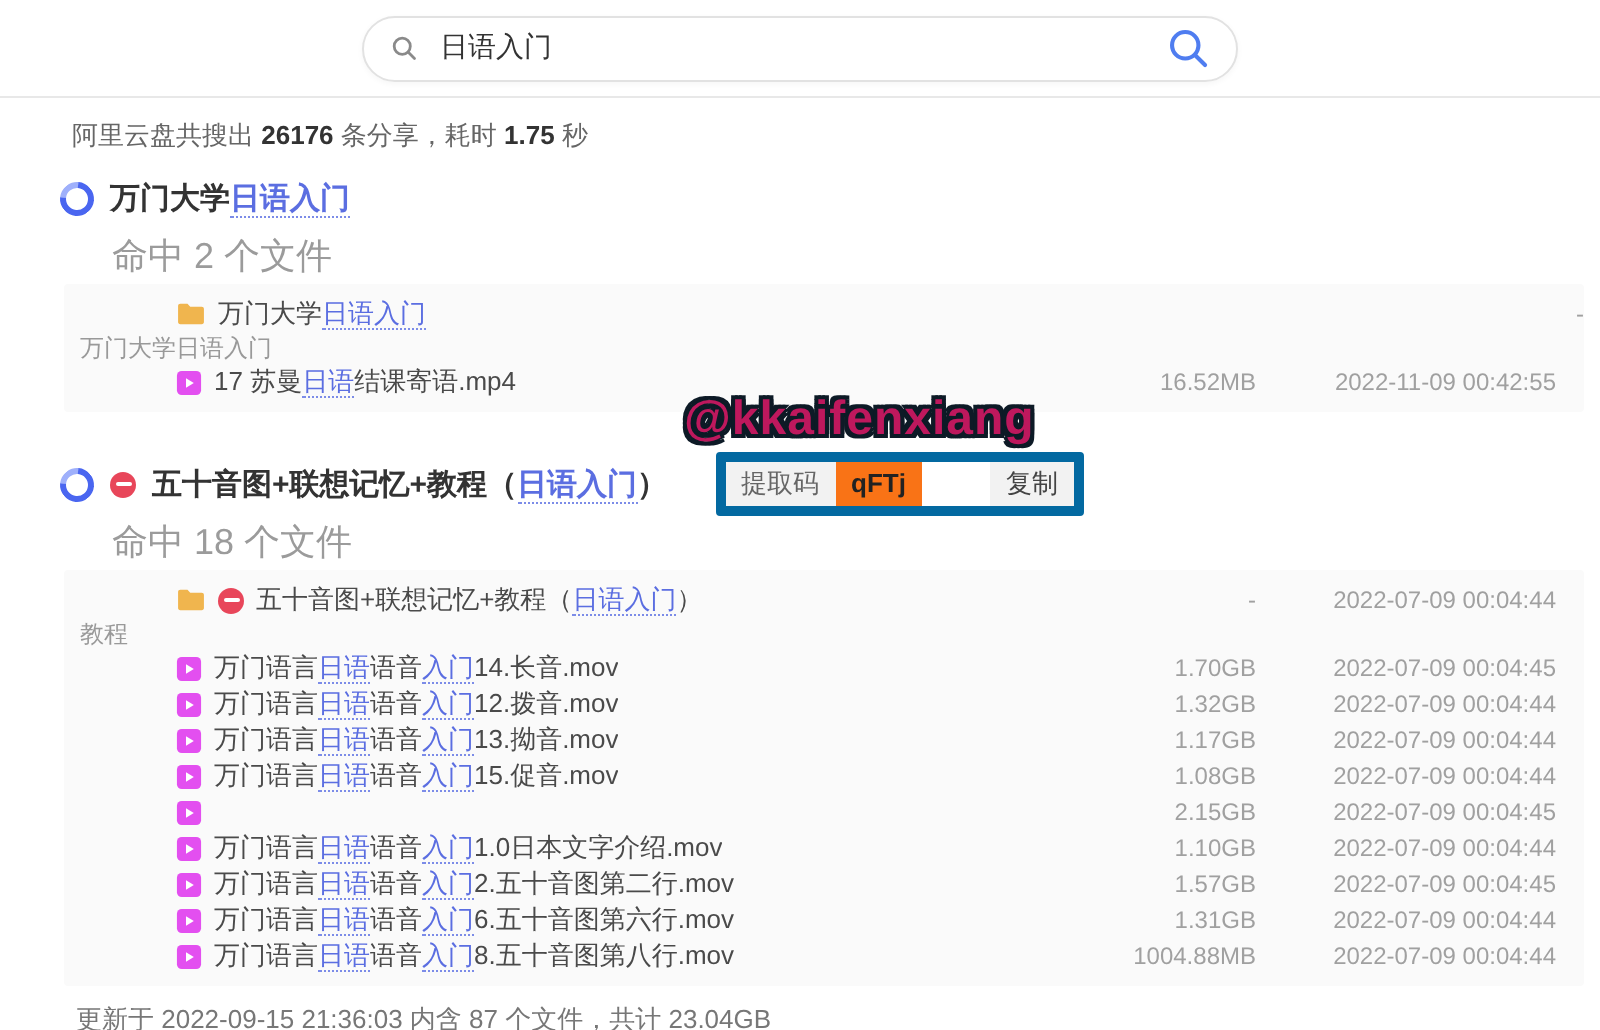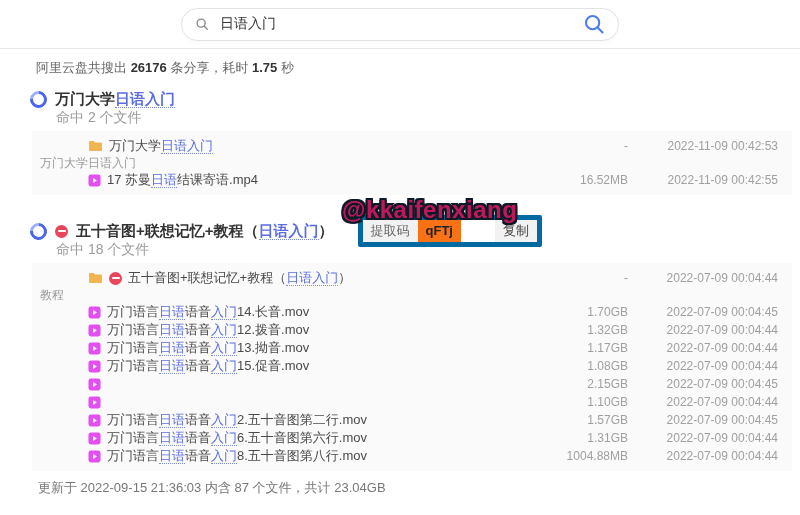--- a/index.html
+++ b/index.html
@@ -15,21 +15,21 @@
   .mag-big{flex:none;cursor:pointer;}
   
   .content{padding:6px 8px 0 30px;}
   .stats{font-size:13px;color:#666;padding:4px 0 0 6px;line-height:18px;}
   .stats .b{font-weight:700;color:#333;}
   .result{margin-top:12px;}
   .result + .result{margin-top:26px;}
   .res-header{display:flex;align-items:center;gap:8px;height:20px;}
   .res-title{font-size:15px;font-weight:700;color:#333;cursor:pointer;white-space:nowrap;}
   .hl{color:#5b6ee1;border-bottom:1px dotted #7c8ce8;}
-  .hits{font-size:14px;color:#9b9b9b;margin:1px 0 0 26px;line-height:15px;}
+  .hits{font-size:18px;color:#9b9b9b;margin:12px 0 0 26px;line-height:15px;}
   .ftable{background:#fafafa;margin:6px 0 0 2px;padding:6px 0;border-radius:2px;}
   .frow{display:flex;align-items:center;height:18px;padding-left:56px;font-size:13px;cursor:pointer;}
   .fname{flex:1;display:flex;align-items:center;gap:6px;min-width:0;white-space:nowrap;overflow:hidden;color:#4a4a4a;}
   .fname .nm{overflow:hidden;text-overflow:ellipsis;}
   .fsize{width:80px;text-align:right;color:#a0a0a0;font-size:12px;flex:none;}
   .fdate{width:150px;text-align:right;color:#a0a0a0;font-size:12px;flex:none;padding-right:14px;}
   .fpath{font-size:12px;color:#999;padding-left:8px;height:16px;line-height:16px;}
   .update{font-size:13px;color:#777;margin:8px 0 0 8px;line-height:17px;}
   
   .logo-icon{width:17px;height:17px;border-radius:50%;border:3px solid #4a66f0;border-top-color:#9fb0fb;box-sizing:border-box;display:inline-block;flex:none;transform:rotate(-40deg);}
@@ -75,21 +75,20 @@
         <div class="hits">命中 2 个文件</div>
         <div class="ftable">
           <div class="frow">
             <span class="fname">
               <svg class="fi" width="15" height="12" viewBox="0 0 16 13">
                 <path d="M1 2.2C1 1.5 1.5 1 2.2 1h3.9l1.5 1.6h6.2c.7 0 1.2.5 1.2 1.2v7c0 .7-.5 1.2-1.2 1.2H2.2C1.5 12 1 11.5 1 10.8V2.2z" fill="#f0b54e"></path>
               </svg>
               <span class="nm"><span class="">万门大学</span><span class="hl">日语入门</span></span>
             </span>
             <span class="fsize">-</span>
-            <span class="fdate">2022-11-09 00:42:53</span>
           </div>
           <div class="fpath">万门大学日语入门</div>
           <div class="frow">
             <span class="fname">
               <svg class="fi" width="13" height="13" viewBox="0 0 14 14">
                 <rect x="0.5" y="0.5" width="13" height="13" rx="2.6" fill="#e34ff0"></rect>
                 <path d="M5.4 4.4l4.2 2.6-4.2 2.6z" fill="#fff"></path>
               </svg>
               <span class="nm"><span class="">17 苏曼</span><span class="hl">日语</span><span class="">结课寄语.mp4</span></span>
             </span>
@@ -176,20 +175,21 @@
             </span>
             <span class="fsize">2.15GB</span>
             <span class="fdate">2022-07-09 00:04:45</span>
           </div>
           <div class="frow">
             <span class="fname">
               <svg class="fi" width="13" height="13" viewBox="0 0 14 14">
                 <rect x="0.5" y="0.5" width="13" height="13" rx="2.6" fill="#e34ff0"></rect>
                 <path d="M5.4 4.4l4.2 2.6-4.2 2.6z" fill="#fff"></path>
               </svg>
+              <span class="nm"><span class="">万门语言</span><span class="hl">日语</span><span class="">语音</span><span class="hl">入门</span><span class="">1.0日本文字介绍.mov</span></span>
             </span>
             <span class="fsize">1.10GB</span>
             <span class="fdate">2022-07-09 00:04:44</span>
           </div>
           <div class="frow">
             <span class="fname">
               <svg class="fi" width="13" height="13" viewBox="0 0 14 14">
                 <rect x="0.5" y="0.5" width="13" height="13" rx="2.6" fill="#e34ff0"></rect>
                 <path d="M5.4 4.4l4.2 2.6-4.2 2.6z" fill="#fff"></path>
               </svg>

